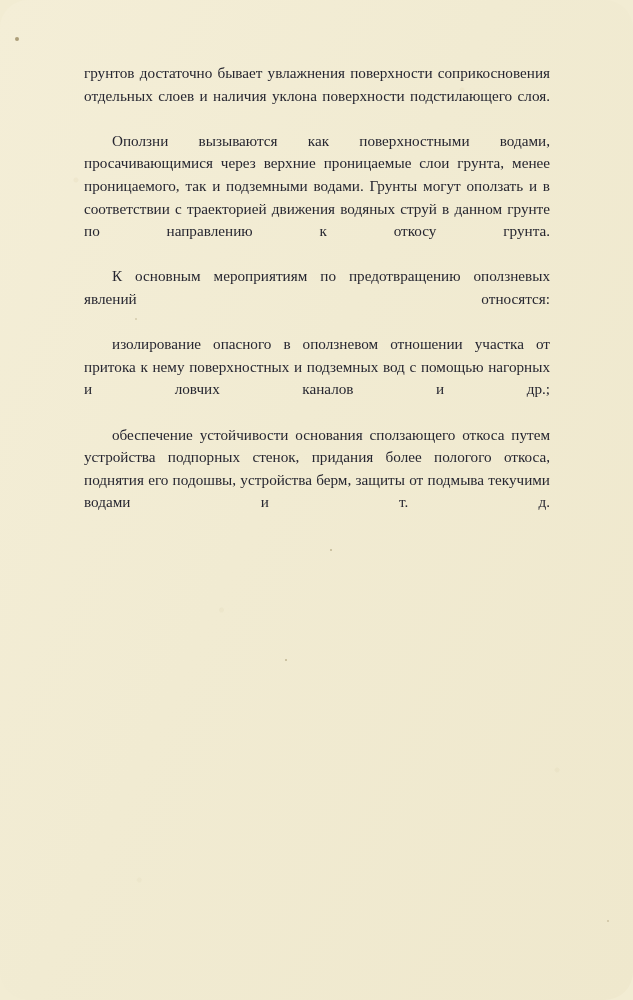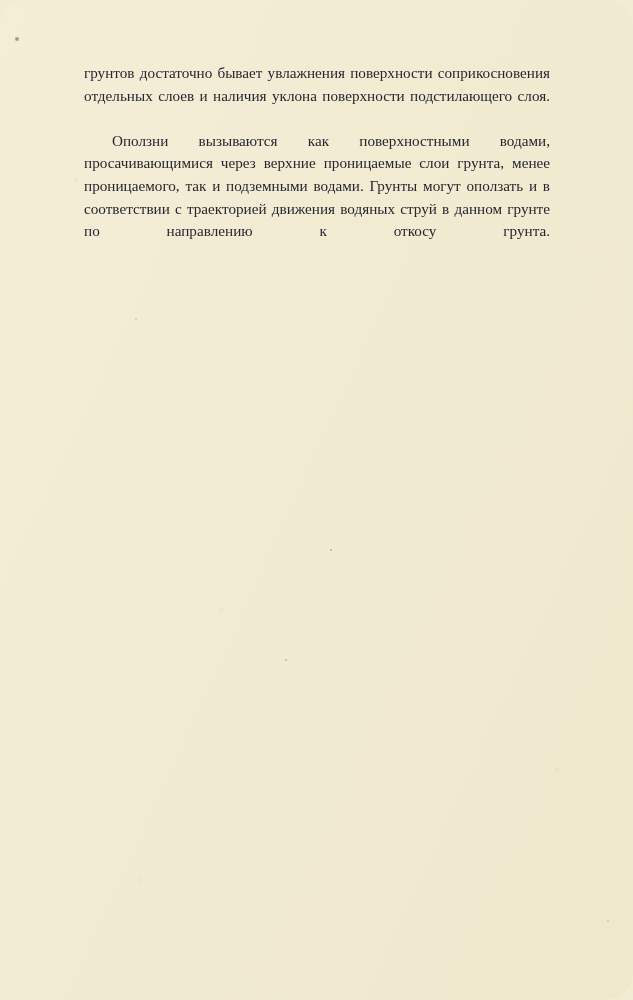--- a/index.html
+++ b/index.html
@@ -78,14 +78,17 @@
   <div class="grain"></div>
   <span class="speck s1"></span>
   <span class="speck s2"></span>
   <span class="speck s3"></span>
   <span class="speck s4"></span>
   <span class="speck s5"></span>
 
   <div class="textblock">
     <p>грунтов достаточно бывает увлажнения поверхности соприкосновения отдельных слоев и наличия уклона поверхности подстилающего слоя.</p>
     <p class="indent">Оползни вызываются как поверхностными водами, просачивающимися через верхние проницаемые слои грунта, менее проницаемого, так и подземными водами. Грунты могут оползать и в соответствии с траекторией движения водяных струй в данном грунте по направлению к откосу грунта.</p>
+    <p class="indent">К основным мероприятиям по предотвращению оползневых явлений относятся:</p>
+    <p class="indent">изолирование опасного в оползневом отношении участка от притока к нему поверхностных и подземных вод с помощью нагорных и ловчих каналов и др.;</p>
+    <p class="indent">обеспечение устойчивости основания сползающего откоса путем устройства подпорных стенок, придания более пологого откоса, поднятия его подошвы, устройства берм, защиты от подмыва текучими водами и т. д.</p>
   </div>
 </div>
 
 </body></html>

